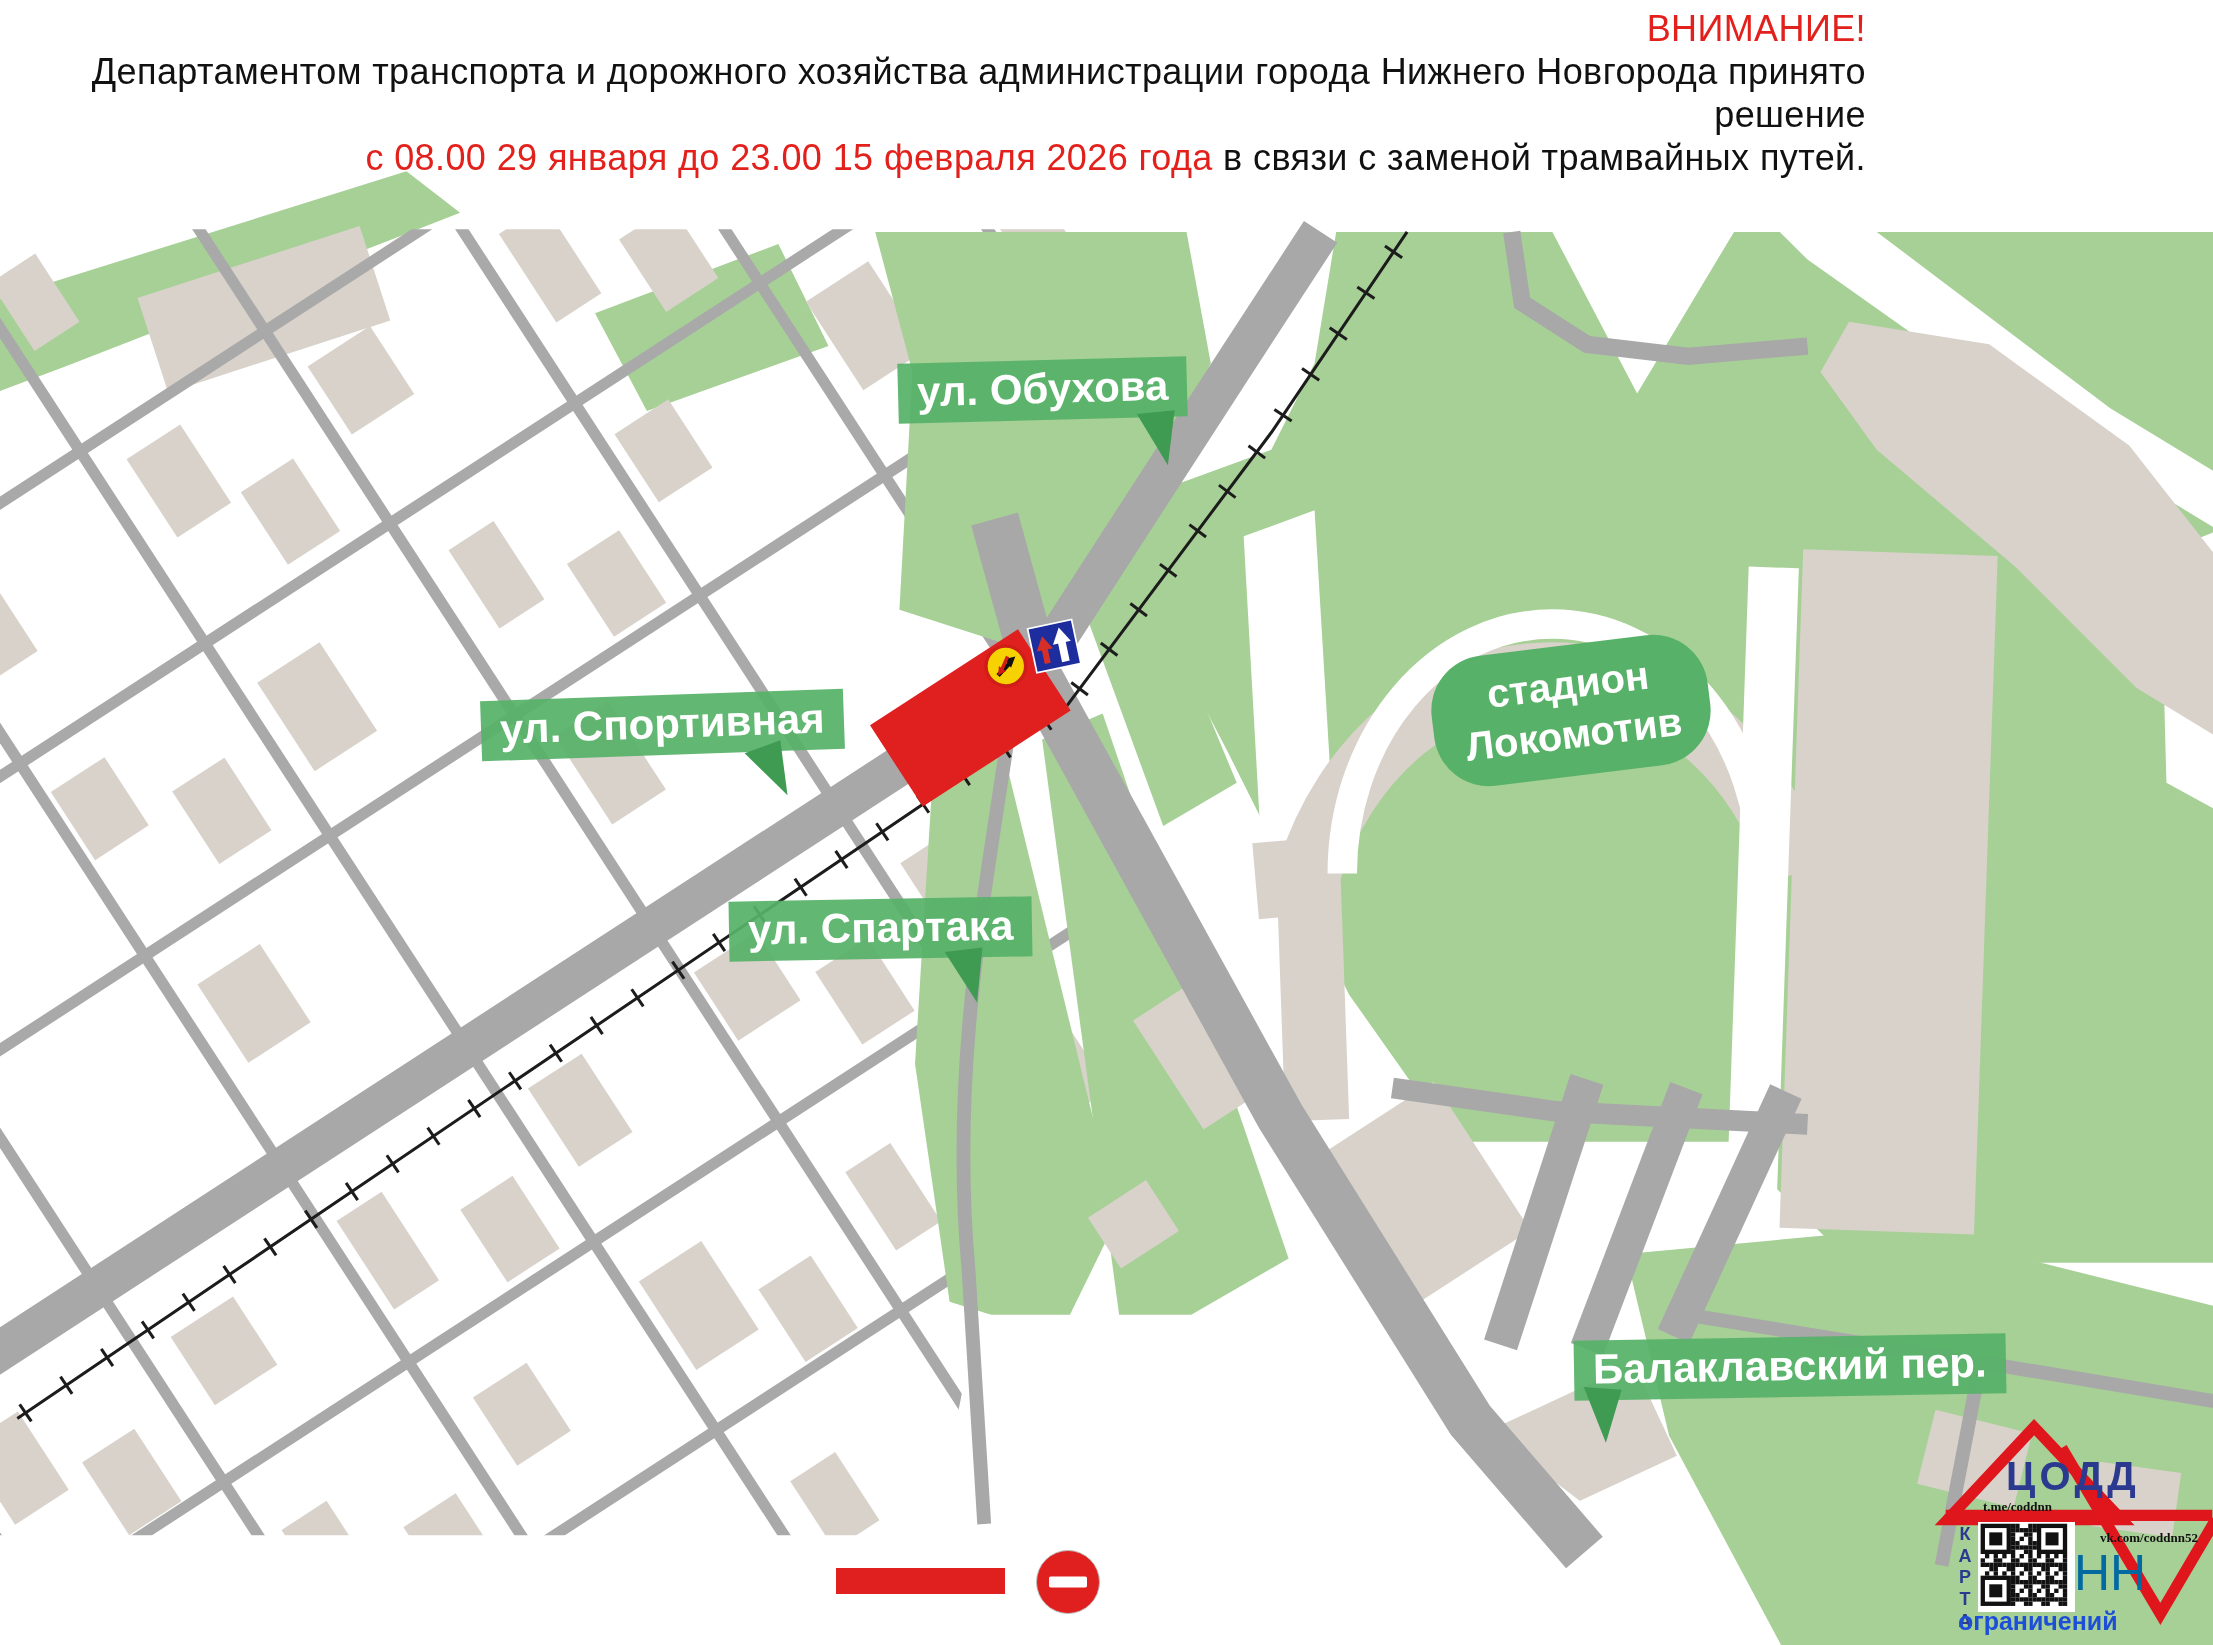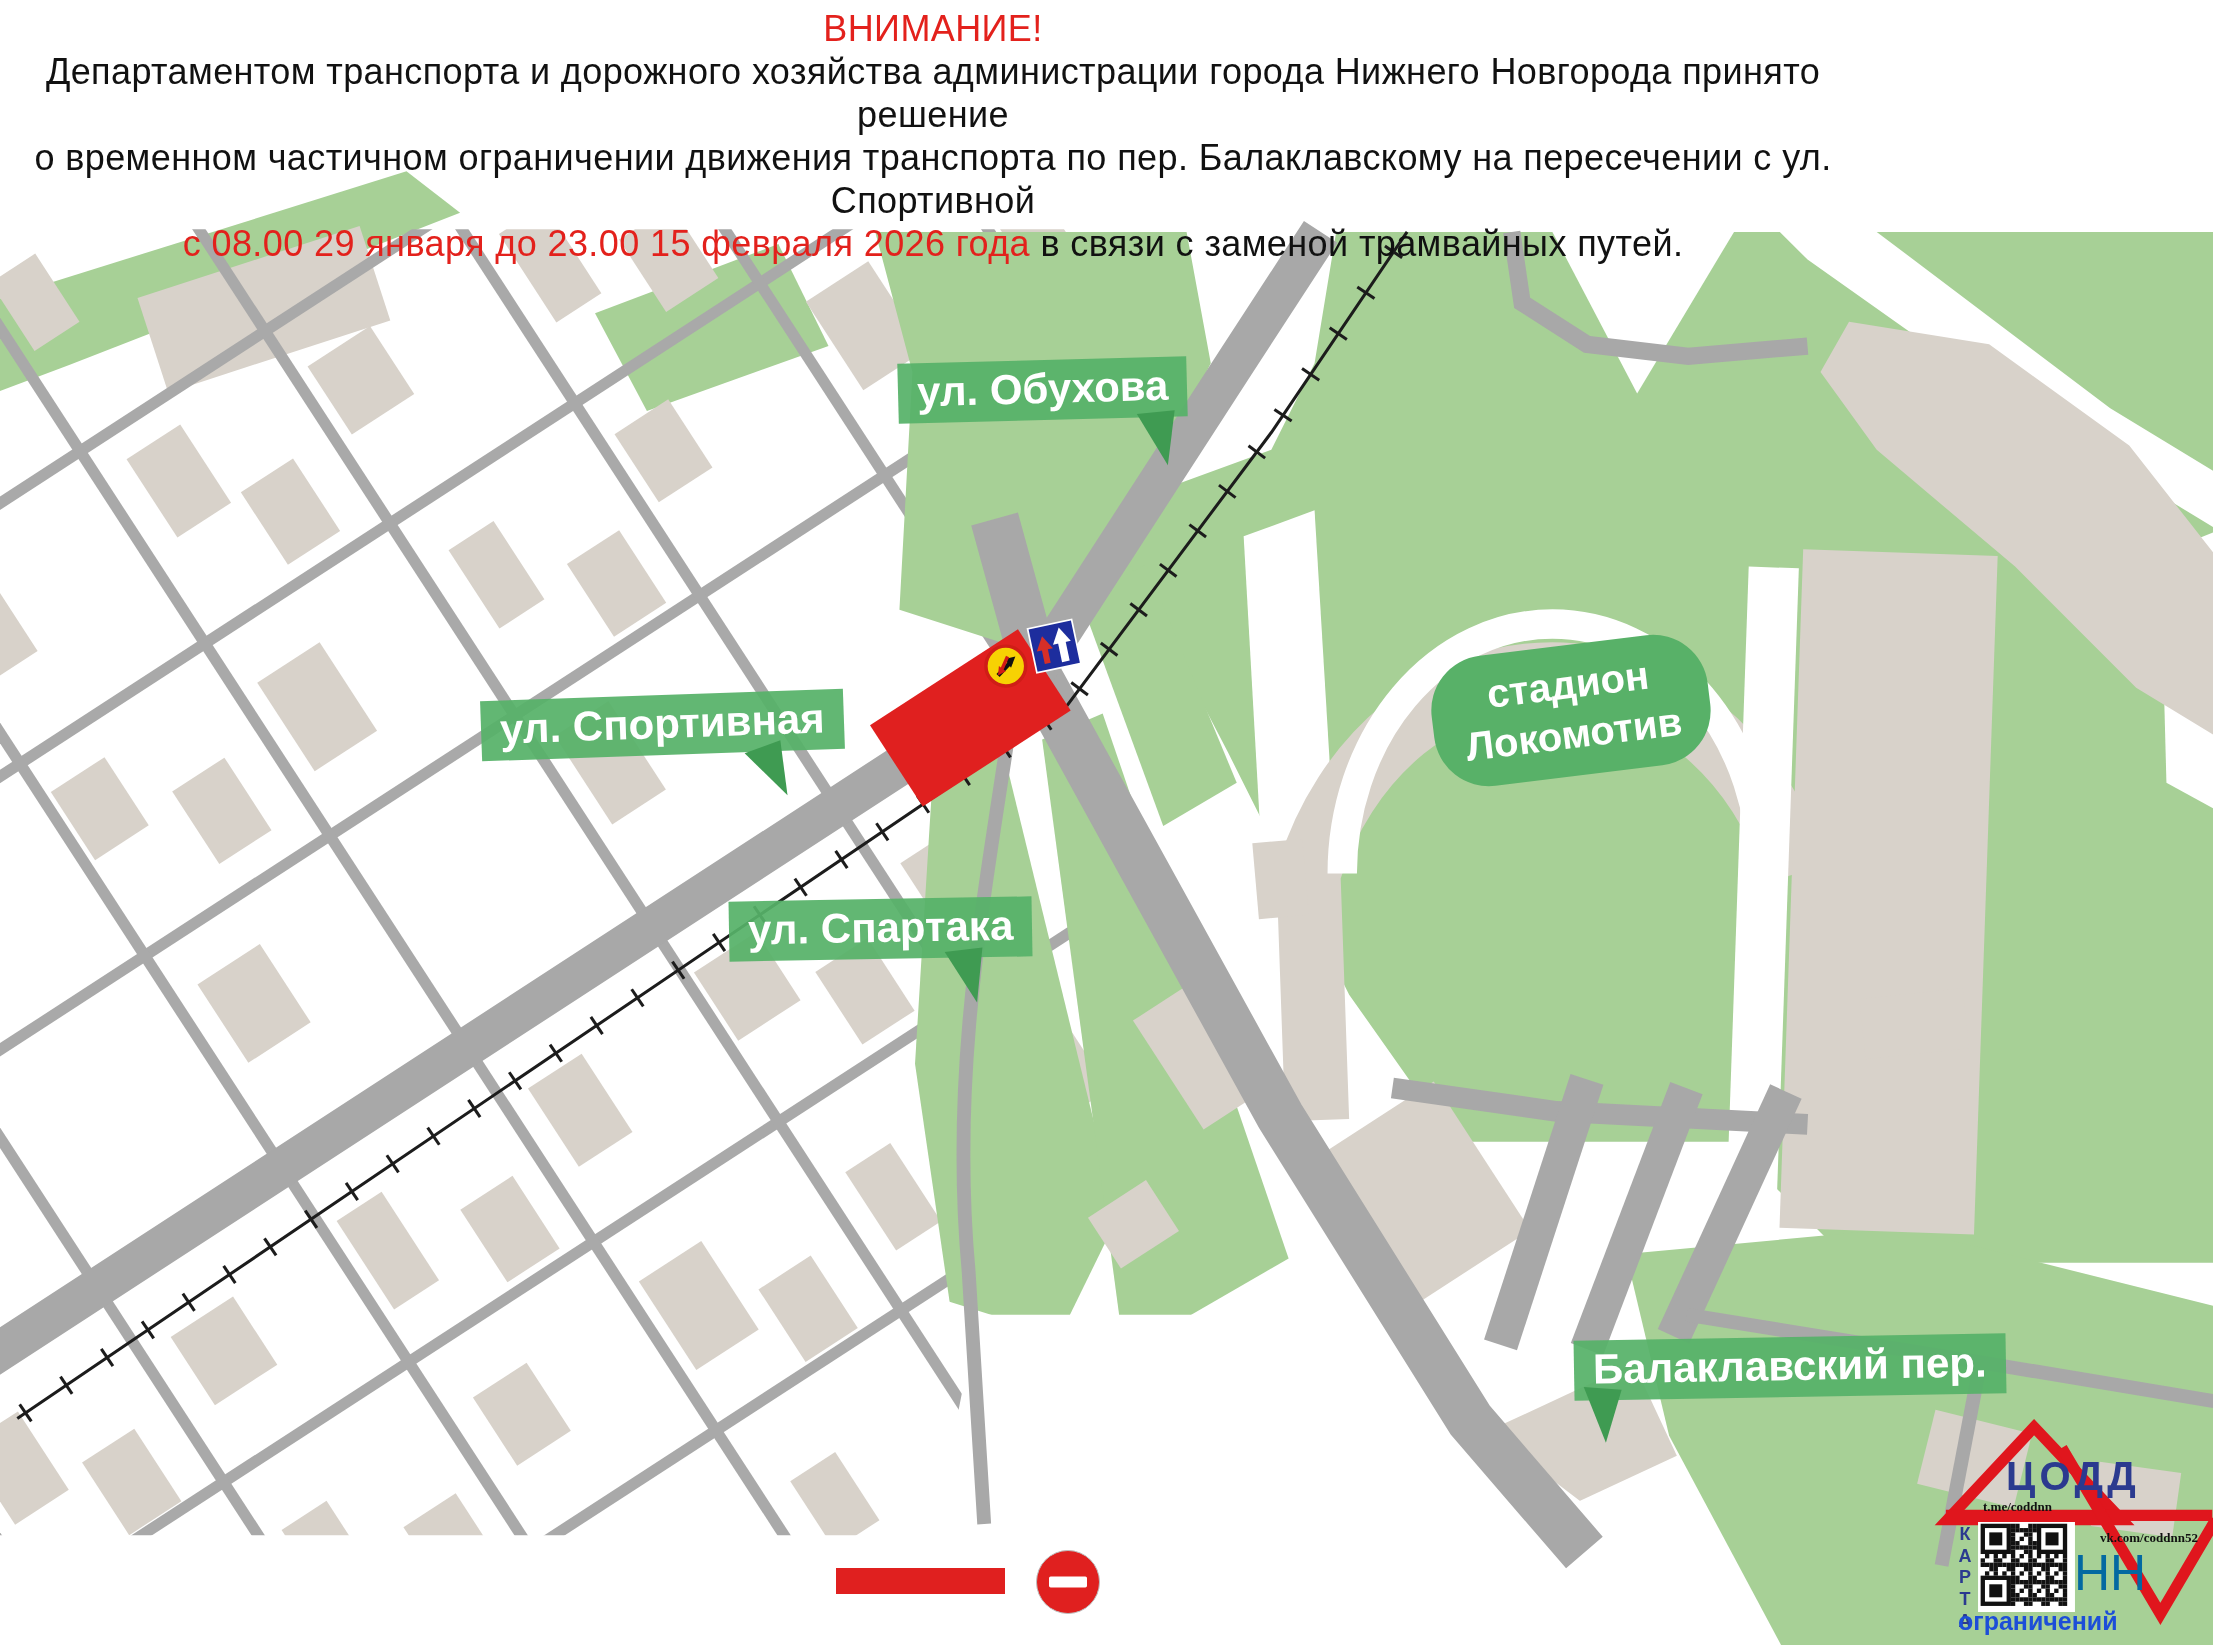--- a/index.html
+++ b/index.html
@@ -2,21 +2,21 @@
 <html style="font-size:14px"><head>
 <meta charset="utf-8">
 <style>
   html,body{margin:0;padding:0;background:#fff;}
   #page{position:relative;width:2214px;height:1646px;overflow:hidden;background:#fff;
         font-family:"Liberation Sans", sans-serif;}
   #map-svg{position:absolute;left:0;top:0;width:2214px;height:1646px;}
   .overlay{position:absolute;left:0;top:0;width:2214px;height:1646px;}
 
   
-  .header{position:absolute;left:0;top:7px;width:1866px;text-align:center;
+  .header{position:absolute;left:0;top:7px;width:1866px;text-align:right;
           font-size:36px;line-height:43px;color:#111;letter-spacing:0.4px;}
   .red{color:#e3211c;}
 
   
   .street-label{position:absolute;background:rgba(86,178,104,.93);color:#fff;
         font-weight:bold;font-size:42px;line-height:1;padding:7.8px 19px 10.4px;
         white-space:nowrap;}
   .pointer{position:absolute;width:0;height:0;border-left:26px solid transparent;
         border-right:12px solid transparent;border-top:54px solid #3f9b52;}
 
@@ -467,18 +467,17 @@
           <rect x="3" y="62" width="35" height="35" fill="#111"></rect>
           <rect x="8" y="67" width="25" height="25" fill="#fff"></rect>
           <rect x="13" y="72" width="15" height="15" fill="#111"></rect>
         </g>
   </svg>
 </div>
 
 <div class="header">
   <div class="red">ВНИМАНИЕ!</div>
   <div>Департаментом транспорта и дорожного хозяйства администрации города Нижнего Новгорода принято решение</div>
-  <div>о временном частичном ограничении движения транспорта по пер. Балаклавскому на пересечении с ул. Спортивной</div>
   <div><span class="red">с 08.00 29 января до 23.00 15 февраля 2026 года</span><span> в связи с заменой трамвайных путей.</span></div>
 </div>
 
 </div>
 
 
 </body></html>

